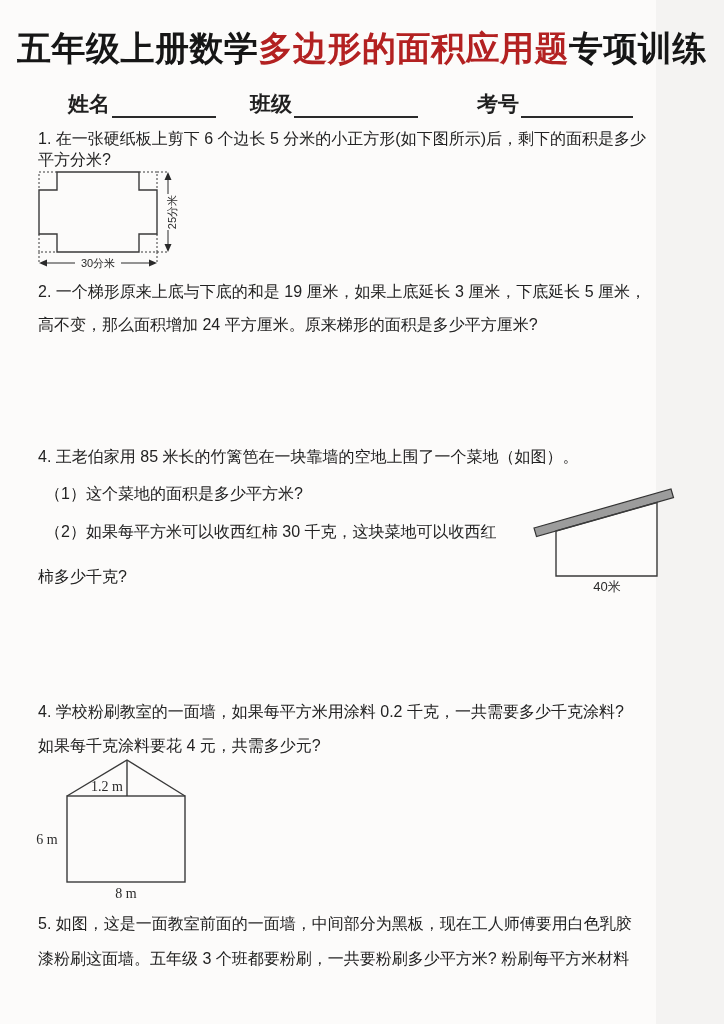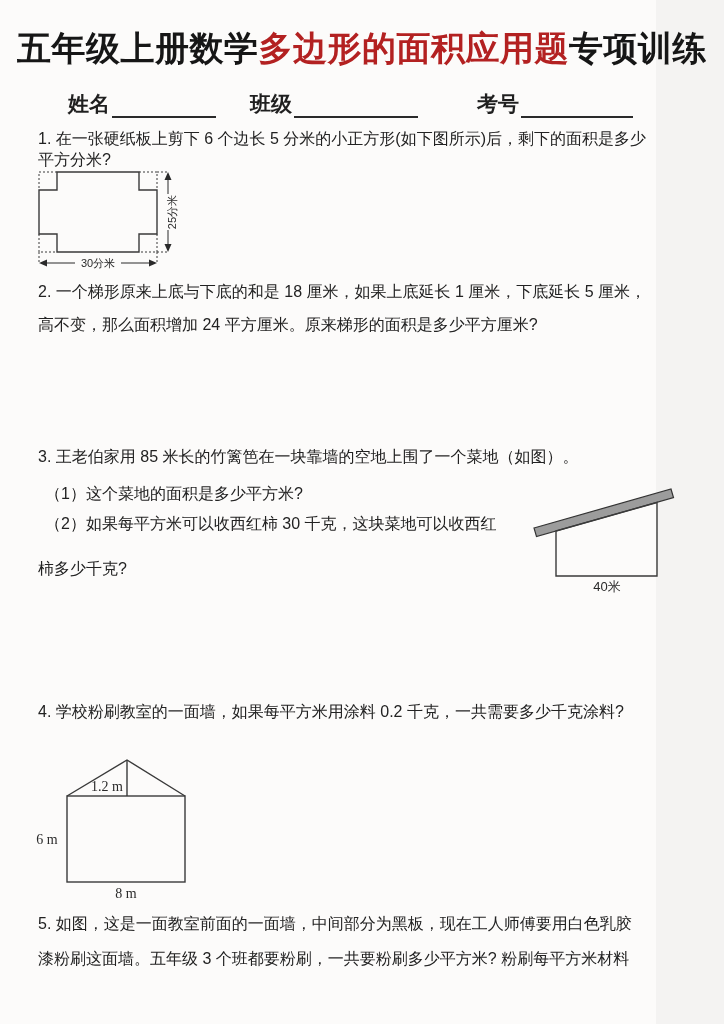--- a/index.html
+++ b/index.html
@@ -33,21 +33,21 @@
   .blank.w2{width:124px;}
   .blank.w3{width:112px;}
   .p{position:absolute;left:38px;right:24px;font-size:16px;color:#222;}
   .ln{line-height:21px;white-space:nowrap;}
   .p1{top:128px;}
   .p2{top:281px;}
   .p2 .ln2{margin-top:12px;}
   .p3{top:446px;}
   .p3 .sub{padding-left:7px;}
   .p3 .ln2{margin-top:16px;}
-  .p3 .ln3{margin-top:9px;}
+  .p3 .ln3{margin-top:17px;}
   .p3 .ln4{margin-top:24px;}
   .p4{top:701px;}
   .p4 .ln2{margin-top:13px;}
   .p5{top:913px;}
   .p5 .ln2{margin-top:14px;}
   .fig{position:absolute;}
   .fig1{left:36px;top:168px;}
   .fig3{left:531px;top:481px;}
   .fig4{left:28px;top:752px;}
   svg{display:block;}
@@ -94,41 +94,42 @@
       <text class="dimtext" x="62" y="99" text-anchor="middle">30分米</text>
       <line class="dim" x1="132" y1="6" x2="132" y2="26"></line>
       <line class="dim" x1="132" y1="62" x2="132" y2="82"></line>
       <path class="arrow" d="M132,4 l-3.5,8 h7 Z"></path>
       <path class="arrow" d="M132,84 l-3.5,-8 h7 Z"></path>
       <text class="dimtext" x="140" y="44" text-anchor="middle" transform="rotate(-90 140 44)">25分米</text>
     </svg>
   </div>
 
   <div class="p p2">
-    <div class="ln">2. 一个梯形原来上底与下底的和是 18 厘米，如果上底延长 1 厘米，下底延长 5 厘米，</div>
+    <div class="ln">2. 一个梯形原来上底与下底的和是 19 厘米，如果上底延长 3 厘米，下底延长 5 厘米，</div>
     <div class="ln ln2">高不变，那么面积增加 24 平方厘米。原来梯形的面积是多少平方厘米?</div>
   </div>
 
   <div class="p p3">
-    <div class="ln">3. 王老伯家用 85 米长的竹篱笆在一块靠墙的空地上围了一个菜地（如图）。</div>
+    <div class="ln">4. 王老伯家用 85 米长的竹篱笆在一块靠墙的空地上围了一个菜地（如图）。</div>
     <div class="ln ln2 sub">（1）这个菜地的面积是多少平方米?</div>
     <div class="ln ln3 sub">（2）如果每平方米可以收西红柿 30 千克，这块菜地可以收西红</div>
     <div class="ln ln4">柿多少千克?</div>
   </div>
 
   <div class="fig fig3">
     <svg width="192" height="118" viewBox="0 0 192 118">
       <polygon points="3,47 140,8 142.5,16.6 5.5,55.6" fill="#9c9c9c" stroke="#333" stroke-width="1.2"></polygon>
       <polygon class="stroke" points="25,50 126,21.5 126,95 25,95" fill="#fcfbfa"></polygon>
       <text class="dimtext" x="76" y="110" text-anchor="middle" style="font-size:13px;">40米</text>
     </svg>
   </div>
 
   <div class="p p4">
     <div class="ln">4. 学校粉刷教室的一面墙，如果每平方米用涂料 0.2 千克，一共需要多少千克涂料?</div>
+    <div class="ln ln2">如果每千克涂料要花 4 元，共需多少元?</div>
   </div>
 
   <div class="fig fig4">
     <svg width="185" height="152" viewBox="0 0 185 152">
       <rect class="stroke" x="39" y="44" width="118" height="86"></rect>
       <path class="stroke" d="M39,44 L99,8 L157,44"></path>
       <line class="stroke" x1="99" y1="8" x2="99" y2="44"></line>
       <text class="figtext" x="95" y="39" text-anchor="end" style="font-size:14px;">1.2 m</text>
       <text class="figtext" x="19" y="92" text-anchor="middle" style="font-size:14px;">6 m</text>
       <text class="figtext" x="98" y="146" text-anchor="middle" style="font-size:14px;">8 m</text>

